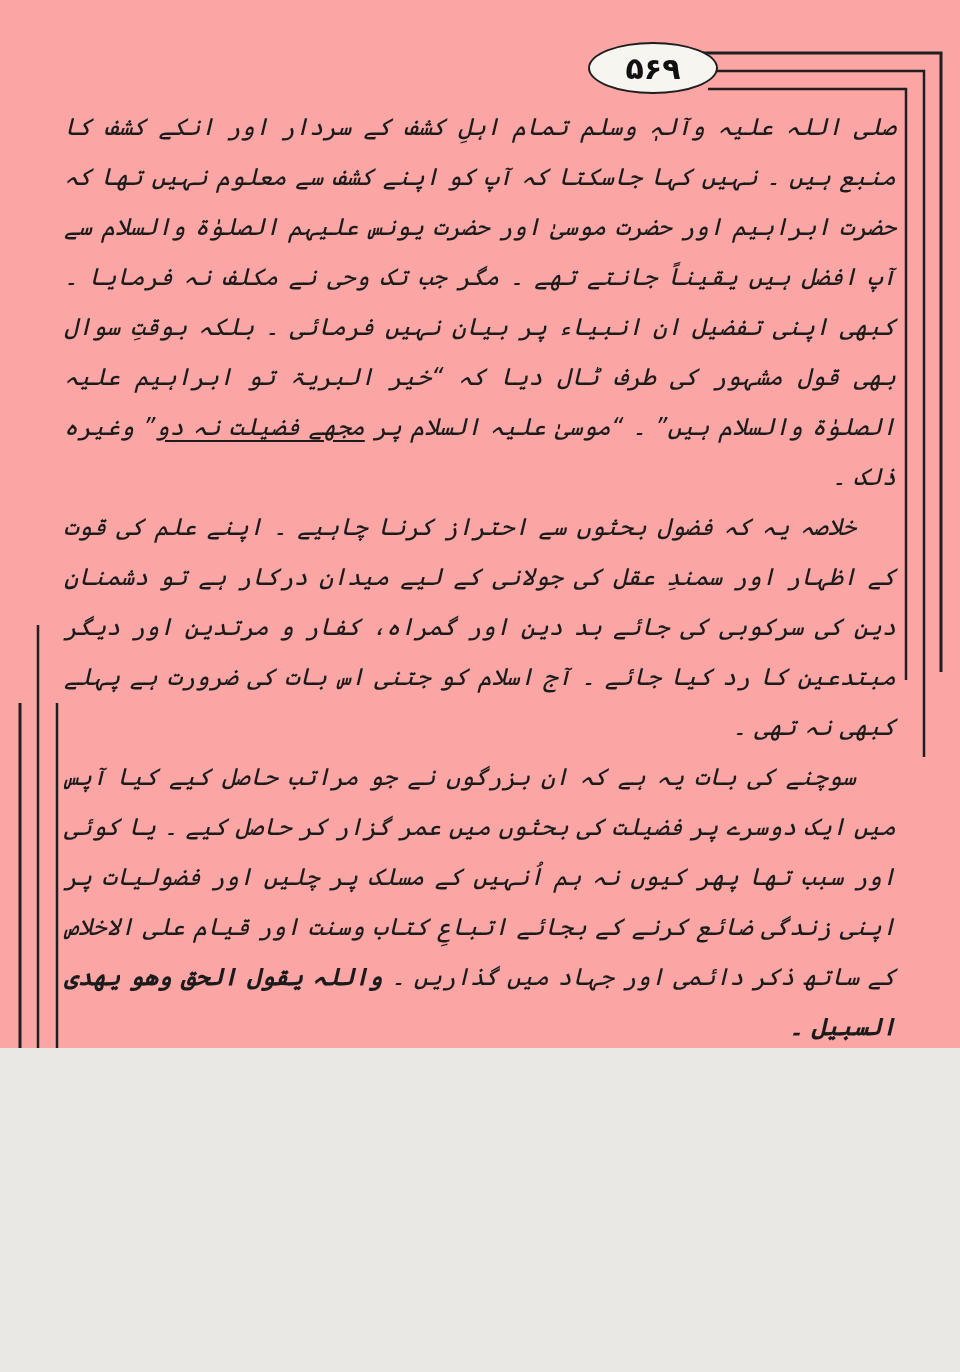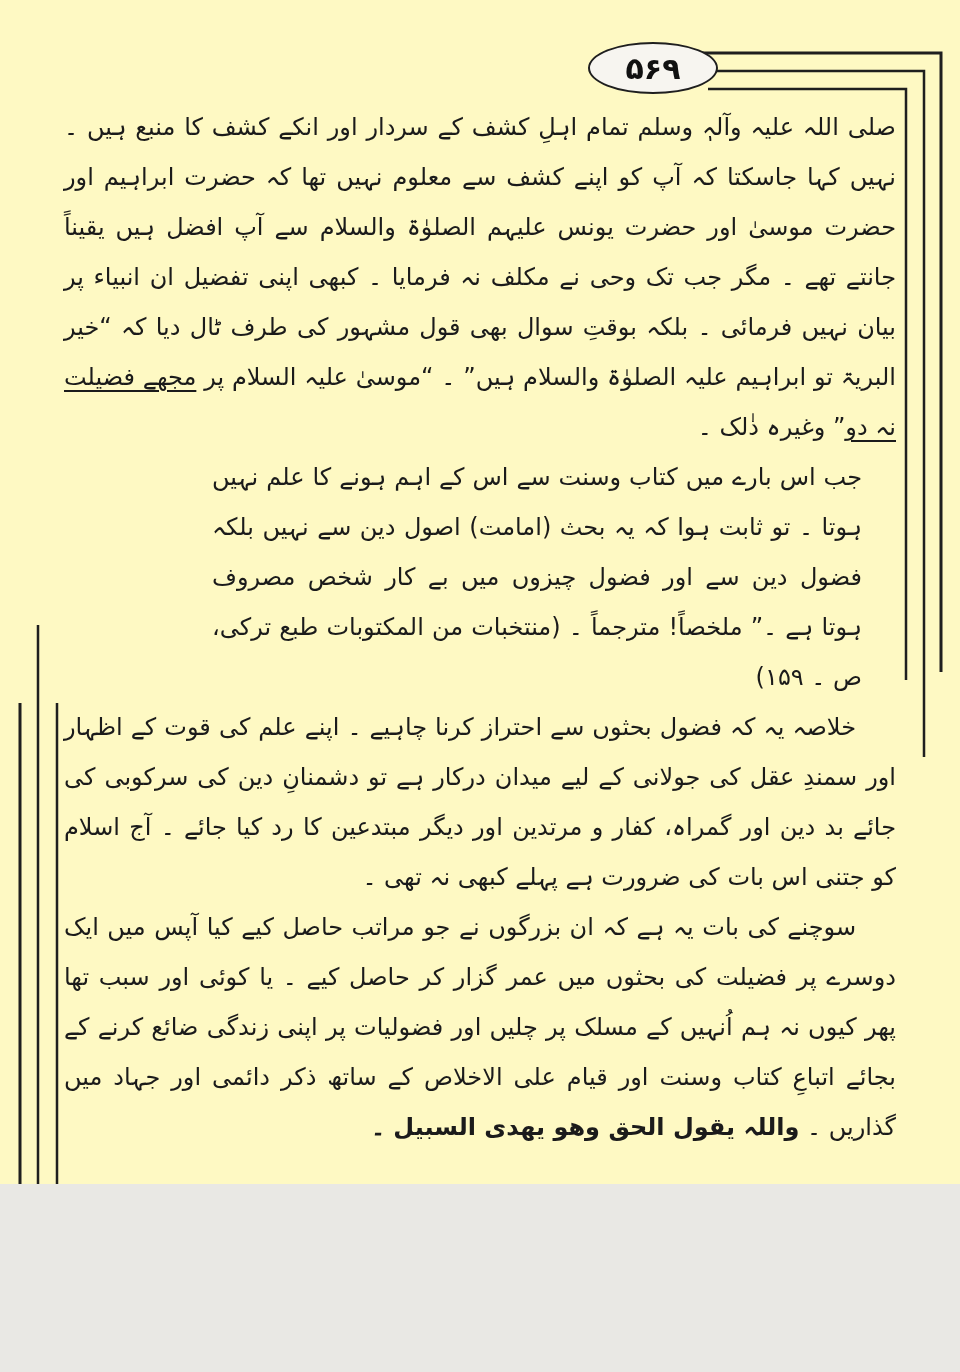--- a/index.html
+++ b/index.html
@@ -1,23 +1,23 @@
 <!DOCTYPE html>
 <html lang="ur" dir="rtl"><head>
 <meta charset="utf-8">
 <style>
   html, body { margin: 0; padding: 0; }
   body { background: #e9e8e4; }
 
   .page {
     position: relative;
     width: 960px;
-    height: 1184px;
+    height: 1048px;
     margin: 0 auto;
-    background: #fef9c3;
+    background: #fca5a5;
     overflow: hidden;
     direction: rtl;
     font-family: "DejaVu Sans", sans-serif;
     color: #1b1b1b;
   }
 
   
   .frame-svg {
     position: absolute;
     inset: 0;
@@ -50,21 +50,21 @@
     position: absolute;
     z-index: 3;
     top: 102px;
     right: 64px;
     left: 64px;
     font-size: 24px;
     line-height: 50px;
     text-align: justify;
     text-align-last: right;
   }
-  .content p { margin: 0; }
+  .content p { margin: 0; font-style: italic; }
   .para-indent { text-indent: 40px; }
 
   blockquote.quote-block {
     margin: 0 34px 0 148px;
     padding: 0;
     text-align: justify;
     text-align-last: right;
   }
 
   .u { text-decoration: underline; text-underline-offset: 5px; }
@@ -92,20 +92,19 @@
   <div class="oval-badge oval-bottom">
     <span>۳۰۹۷</span>
   </div>
 
   <div class="content">
 
     <p><span>صلی اللہ علیہ وآلہٖ وسلم تمام اہلِ کشف کے سردار اور انکے کشف کا منبع ہیں ۔ نہیں کہا جاسکتا کہ آپ کو اپنے کشف سے معلوم نہیں تھا کہ حضرت ابراہیم اور حضرت موسیٰ اور حضرت یونس علیہم الصلوٰۃ والسلام سے آپ افضل ہیں یقیناً جانتے تھے ۔ مگر جب تک وحی نے مکلف نہ فرمایا ۔ کبھی اپنی تفضیل ان انبیاء پر بیان نہیں فرمائی ۔ بلکہ بوقتِ سوال بھی قول مشہور کی طرف ٹال دیا کہ “خیر البریۃ تو ابراہیم علیہ الصلوٰۃ والسلام ہیں” ۔ “موسیٰ علیہ السلام پر </span><span class="u">مجھے فضیلت نہ دو</span><span>” وغیرہ ذٰلک ۔</span></p>
 
 
 
-    <blockquote class="quote-block">جب اس بارے میں کتاب وسنت سے اس کے اہم ہونے کا علم نہیں ہوتا ۔ تو ثابت ہوا کہ یہ بحث (امامت) اصول دین سے نہیں بلکہ فضول دین سے اور فضول چیزوں میں بے کار شخص مصروف ہوتا ہے ۔” ملخصاً! مترجماً ۔ (منتخبات من المکتوبات طبع ترکی، ص ۔ ۱۵۹)</blockquote>
 
     <p class="para-indent">خلاصہ یہ کہ فضول بحثوں سے احتراز کرنا چاہیے ۔ اپنے علم کی قوت کے اظہار اور سمندِ عقل کی جولانی کے لیے میدان درکار ہے تو دشمنانِ دین کی سرکوبی کی جائے بد دین اور گمراہ، کفار و مرتدین اور دیگر مبتدعین کا رد کیا جائے ۔ آج اسلام کو جتنی اس بات کی ضرورت ہے پہلے کبھی نہ تھی ۔</p>
 
     <p class="para-indent"><span>سوچنے کی بات یہ ہے کہ ان بزرگوں نے جو مراتب حاصل کیے کیا آپس میں ایک دوسرے پر فضیلت کی بحثوں میں عمر گزار کر حاصل کیے ۔ یا کوئی اور سبب تھا پھر کیوں نہ ہم اُنہیں کے مسلک پر چلیں اور فضولیات پر اپنی زندگی ضائع کرنے کے بجائے اتباعِ کتاب وسنت اور قیام علی الاخلاص کے ساتھ ذکر دائمی اور جہاد میں گذاریں ۔ </span><span class="arabic-bold">واللہ یقول الحق وھو یھدی السبیل ۔</span></p>
 
   </div>
 </div>
 
 </body></html>

